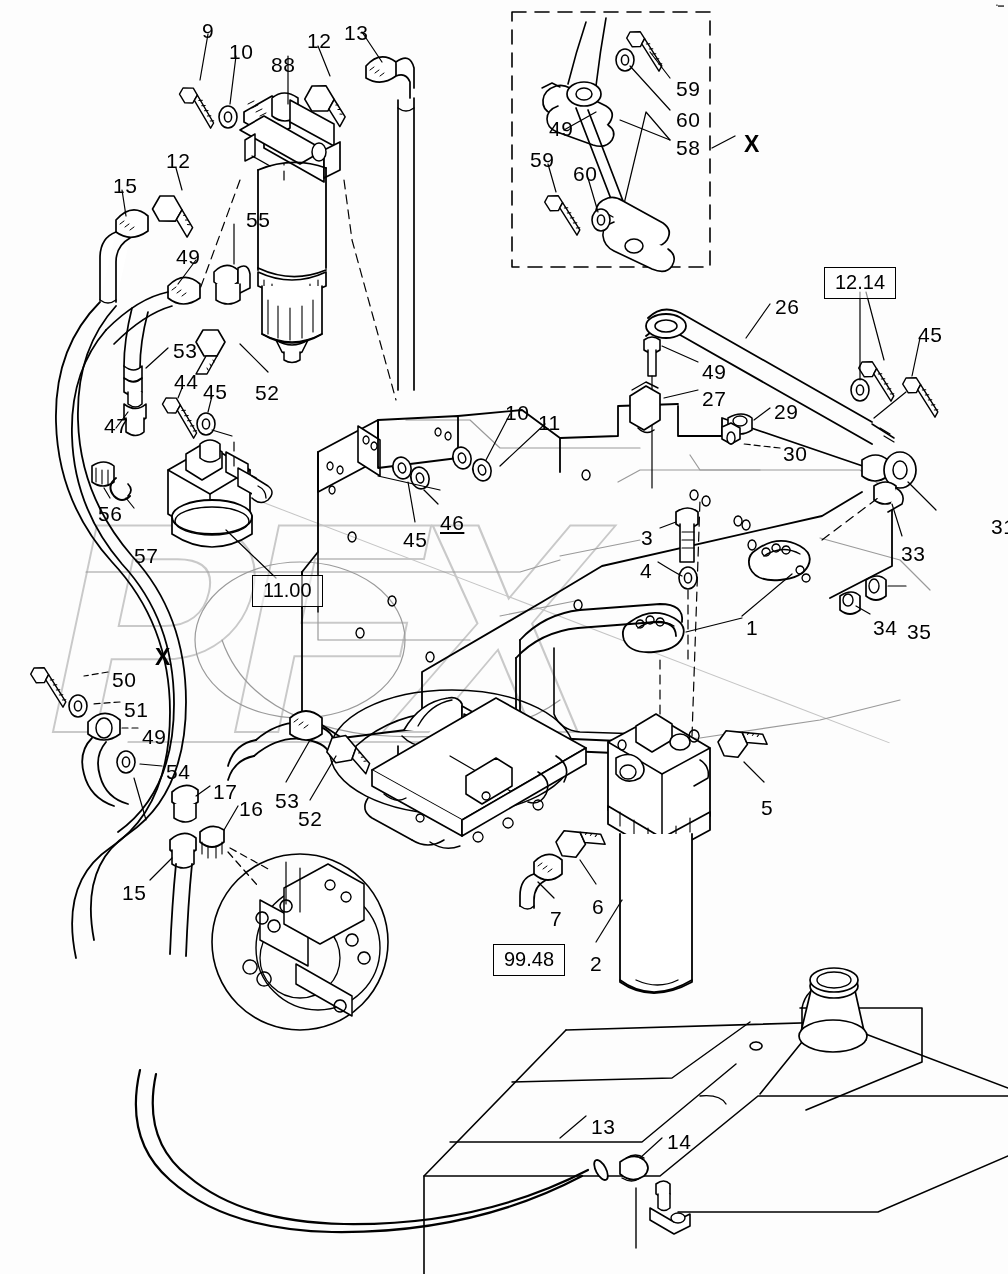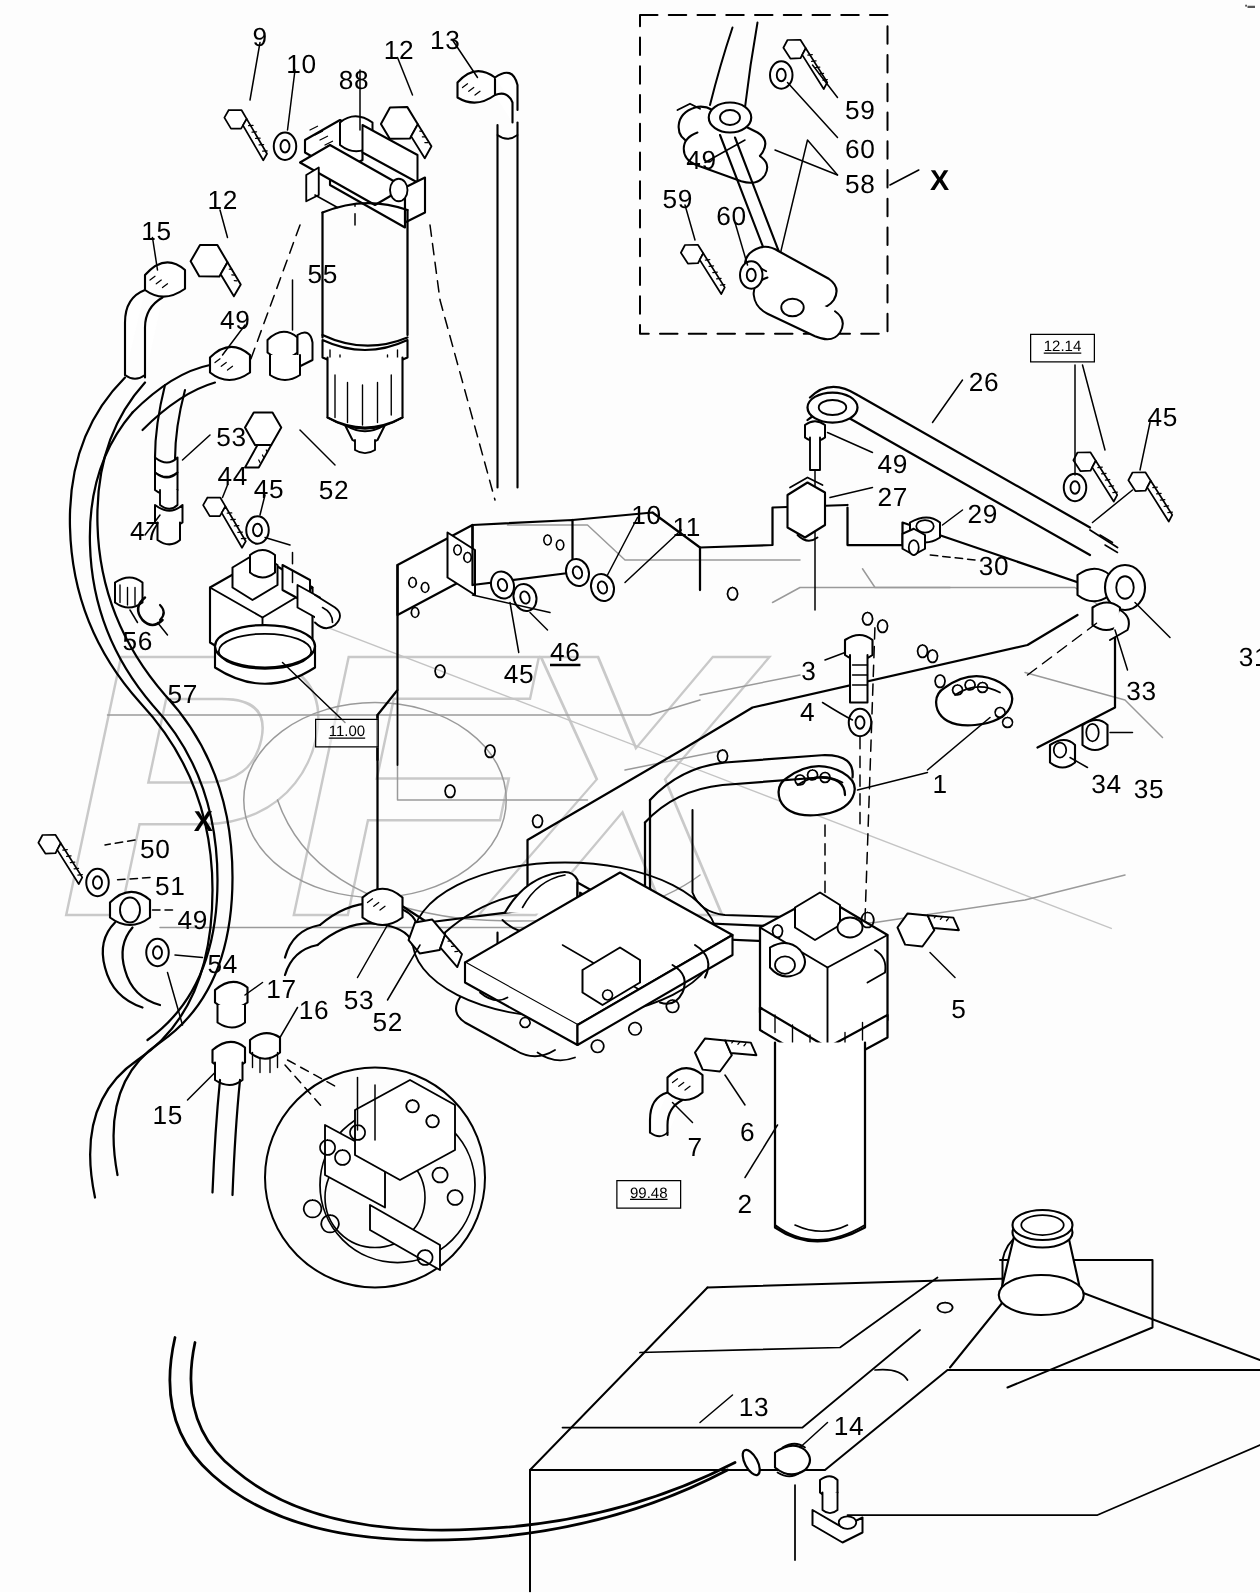--- a/index.html
+++ b/index.html
@@ -22,26 +22,25 @@
     white-space:nowrap;
     line-height:1;
     letter-spacing:0.5px;
   }
   .callout.bold{font-weight:bold;font-size:23px;}
   .refbox{
     position:absolute;
     border:1.6px solid #000;
     background:rgba(255,255,255,0.55);
     font-family:"Liberation Sans",sans-serif;
-    font-size:12px;
+    font-size:20px;
     color:#000;
     padding:3px 10px 4px 10px;
     line-height:1.15;
     white-space:nowrap;
-    text-decoration:underline;
   }
   .watermark{
     position:absolute;
     font-family:"Liberation Sans",sans-serif;
     font-weight:bold;
     font-size:300px;
     color:transparent;
     -webkit-text-stroke:2px #c9c9c9;
     letter-spacing:-18px;
     left:55px;top:455px;

